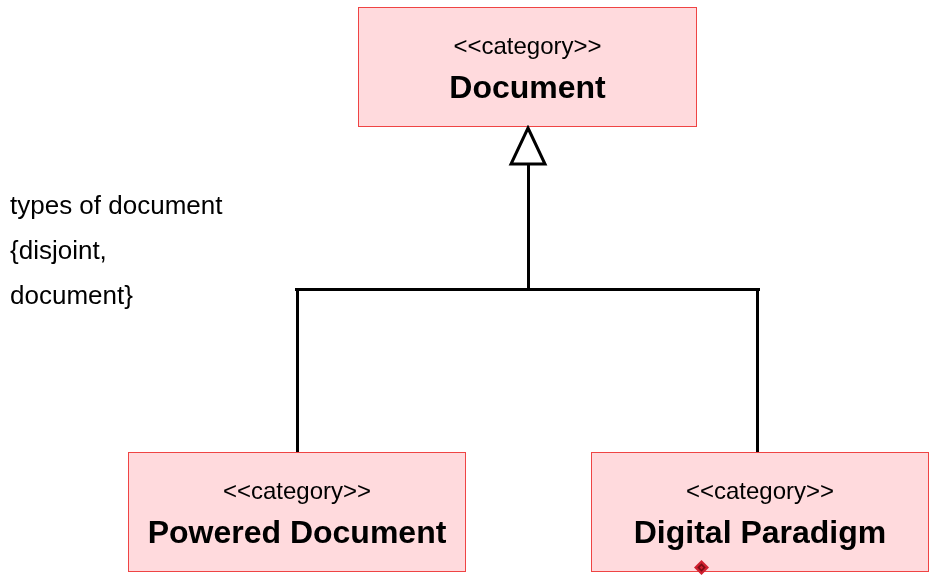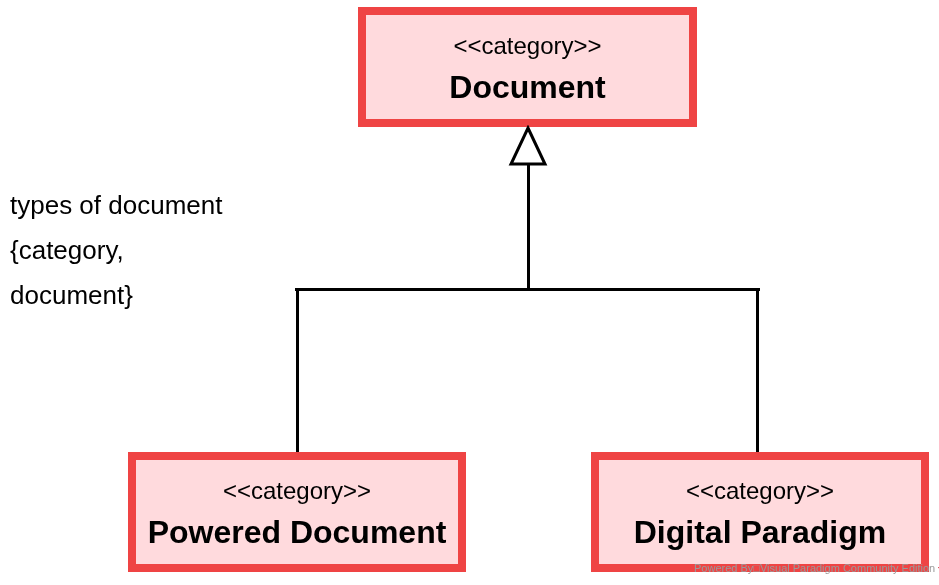--- a/index.html
+++ b/index.html
@@ -12,21 +12,21 @@
     position: relative;
     width: 939px;
     height: 585px;
     background: #ffffff;
     overflow: hidden;
   }
   .node {
     position: absolute;
     box-sizing: border-box;
     background: #ffdadd;
-    border: 8px solid #ef4444;
+    border: 1px solid #ef4444;
     display: flex;
     flex-direction: column;
     align-items: center;
     justify-content: center;
     gap: 11px;
     color: #000000;
     text-align: center;
   }
   .node .stereotype {
     font-size: 24px;
@@ -107,36 +107,35 @@
   <svg class="arrowhead" viewBox="0 0 42 42">
     <polygon points="21,3 38,39 4,39" fill="#ffffff" stroke="#000000" stroke-width="3"></polygon>
   </svg>
   <div class="line line-stem"></div>
   <div class="line line-hbar"></div>
   <div class="line line-ldrop"></div>
   <div class="line line-rdrop"></div>
 
   <div class="note">
     <span>types of document</span>
-    <span>{category,</span>
+    <span>{disjoint,</span>
     <span>document}</span>
   </div>
 
   <div class="node node-physical">
     <div class="stereotype">&lt;&lt;category&gt;&gt;</div>
     <div class="node-name">Powered Document</div>
   </div>
 
   <div class="node node-digital">
     <div class="stereotype">&lt;&lt;category&gt;&gt;</div>
     <div class="node-name">Digital Paradigm</div>
   </div>
 
   <div class="watermark">
-    <span class="wm-text">Powered By□Visual Paradigm Community Edition</span>
     <svg class="wm-logo" viewBox="0 0 16 16">
       <polygon points="8,0 16,8 8,16 0,8" fill="#cf2030"></polygon>
       <polygon points="8,3.5 12.5,8 8,12.5 3.5,8" fill="#7a0c14"></polygon>
       <polygon points="8,6 10,8 8,10 6,8" fill="#cf2030"></polygon>
     </svg>
   </div>
 
 </div>
 
 </body></html>

